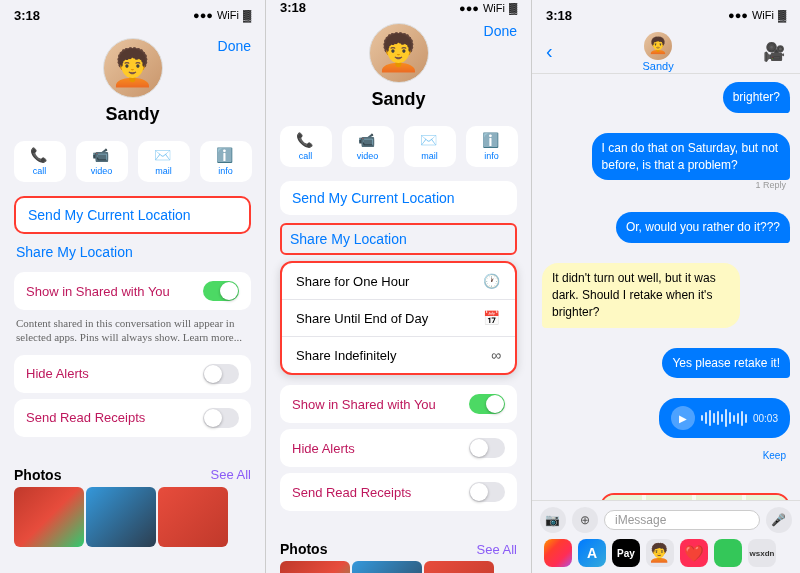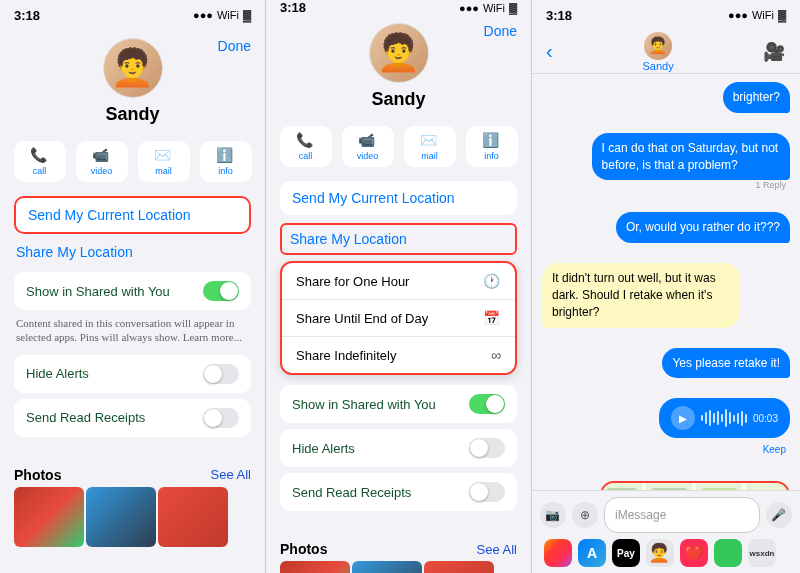--- a/index.html
+++ b/index.html
@@ -169,21 +169,21 @@
       display: flex;
       align-items: center;
       justify-content: space-between;
       background: #fff;
       border-radius: 10px;
       padding: 9px 12px;
       margin-bottom: 6px;
     }
     .settings-row-label {
       font-size: 13px;
-      color: #14532d;
+      color: #be185d;
     }
     .toggle {
       width: 36px;
       height: 20px;
       border-radius: 10px;
       background: #4cd964;
       position: relative;
       flex-shrink: 0;
     }
     .toggle.off { background: #e5e5ea; }
@@ -202,21 +202,21 @@
 
     
     .photos-header {
       display: flex;
       justify-content: space-between;
       align-items: center;
       padding: 6px 14px 4px;
       margin-top: 12px;
     }
     .photos-title { font-size: 14px; font-weight: 600; color: #000; }
-    .photos-see-all { font-size: 13px; color: #1d4ed8; }
+    .photos-see-all { font-size: 13px; color: #8b5cf6; }
     .photos-strip {
       display: flex;
       gap: 2px;
       padding: 0 14px;
       overflow: hidden;
     }
     .photo-thumb {
       width: 70px;
       height: 60px;
       border-radius: 6px;
@@ -376,21 +376,21 @@
       border-radius: 1px;
     }
     .audio-time {
       font-size: 10px;
       color: rgba(255,255,255,0.9);
     }
     .keep-label {
       font-size: 10px;
       color: #007aff;
       text-align: right;
-      padding: 6px 4px;
+      padding: 12px 4px;
     }
 
     
     .map-thumb {
       width: 190px;
       height: 110px;
       background: #d4e8c2;
       border-radius: 14px;
       overflow: hidden;
       position: relative;
@@ -466,21 +466,21 @@
       background: #e5e5ea;
       display: flex;
       align-items: center;
       justify-content: center;
       font-size: 12px;
       color: #555;
       flex-shrink: 0;
     }
     .message-input-box {
       flex: 1;
-      height: 36px;
+      height: 20px;
       border-radius: 14px;
       border: 1px solid #ccc;
       background: #fff;
       padding: 0 10px;
       font-size: 12px;
       color: #999;
       display: flex;
       align-items: center;
     }
     .mic-btn {

